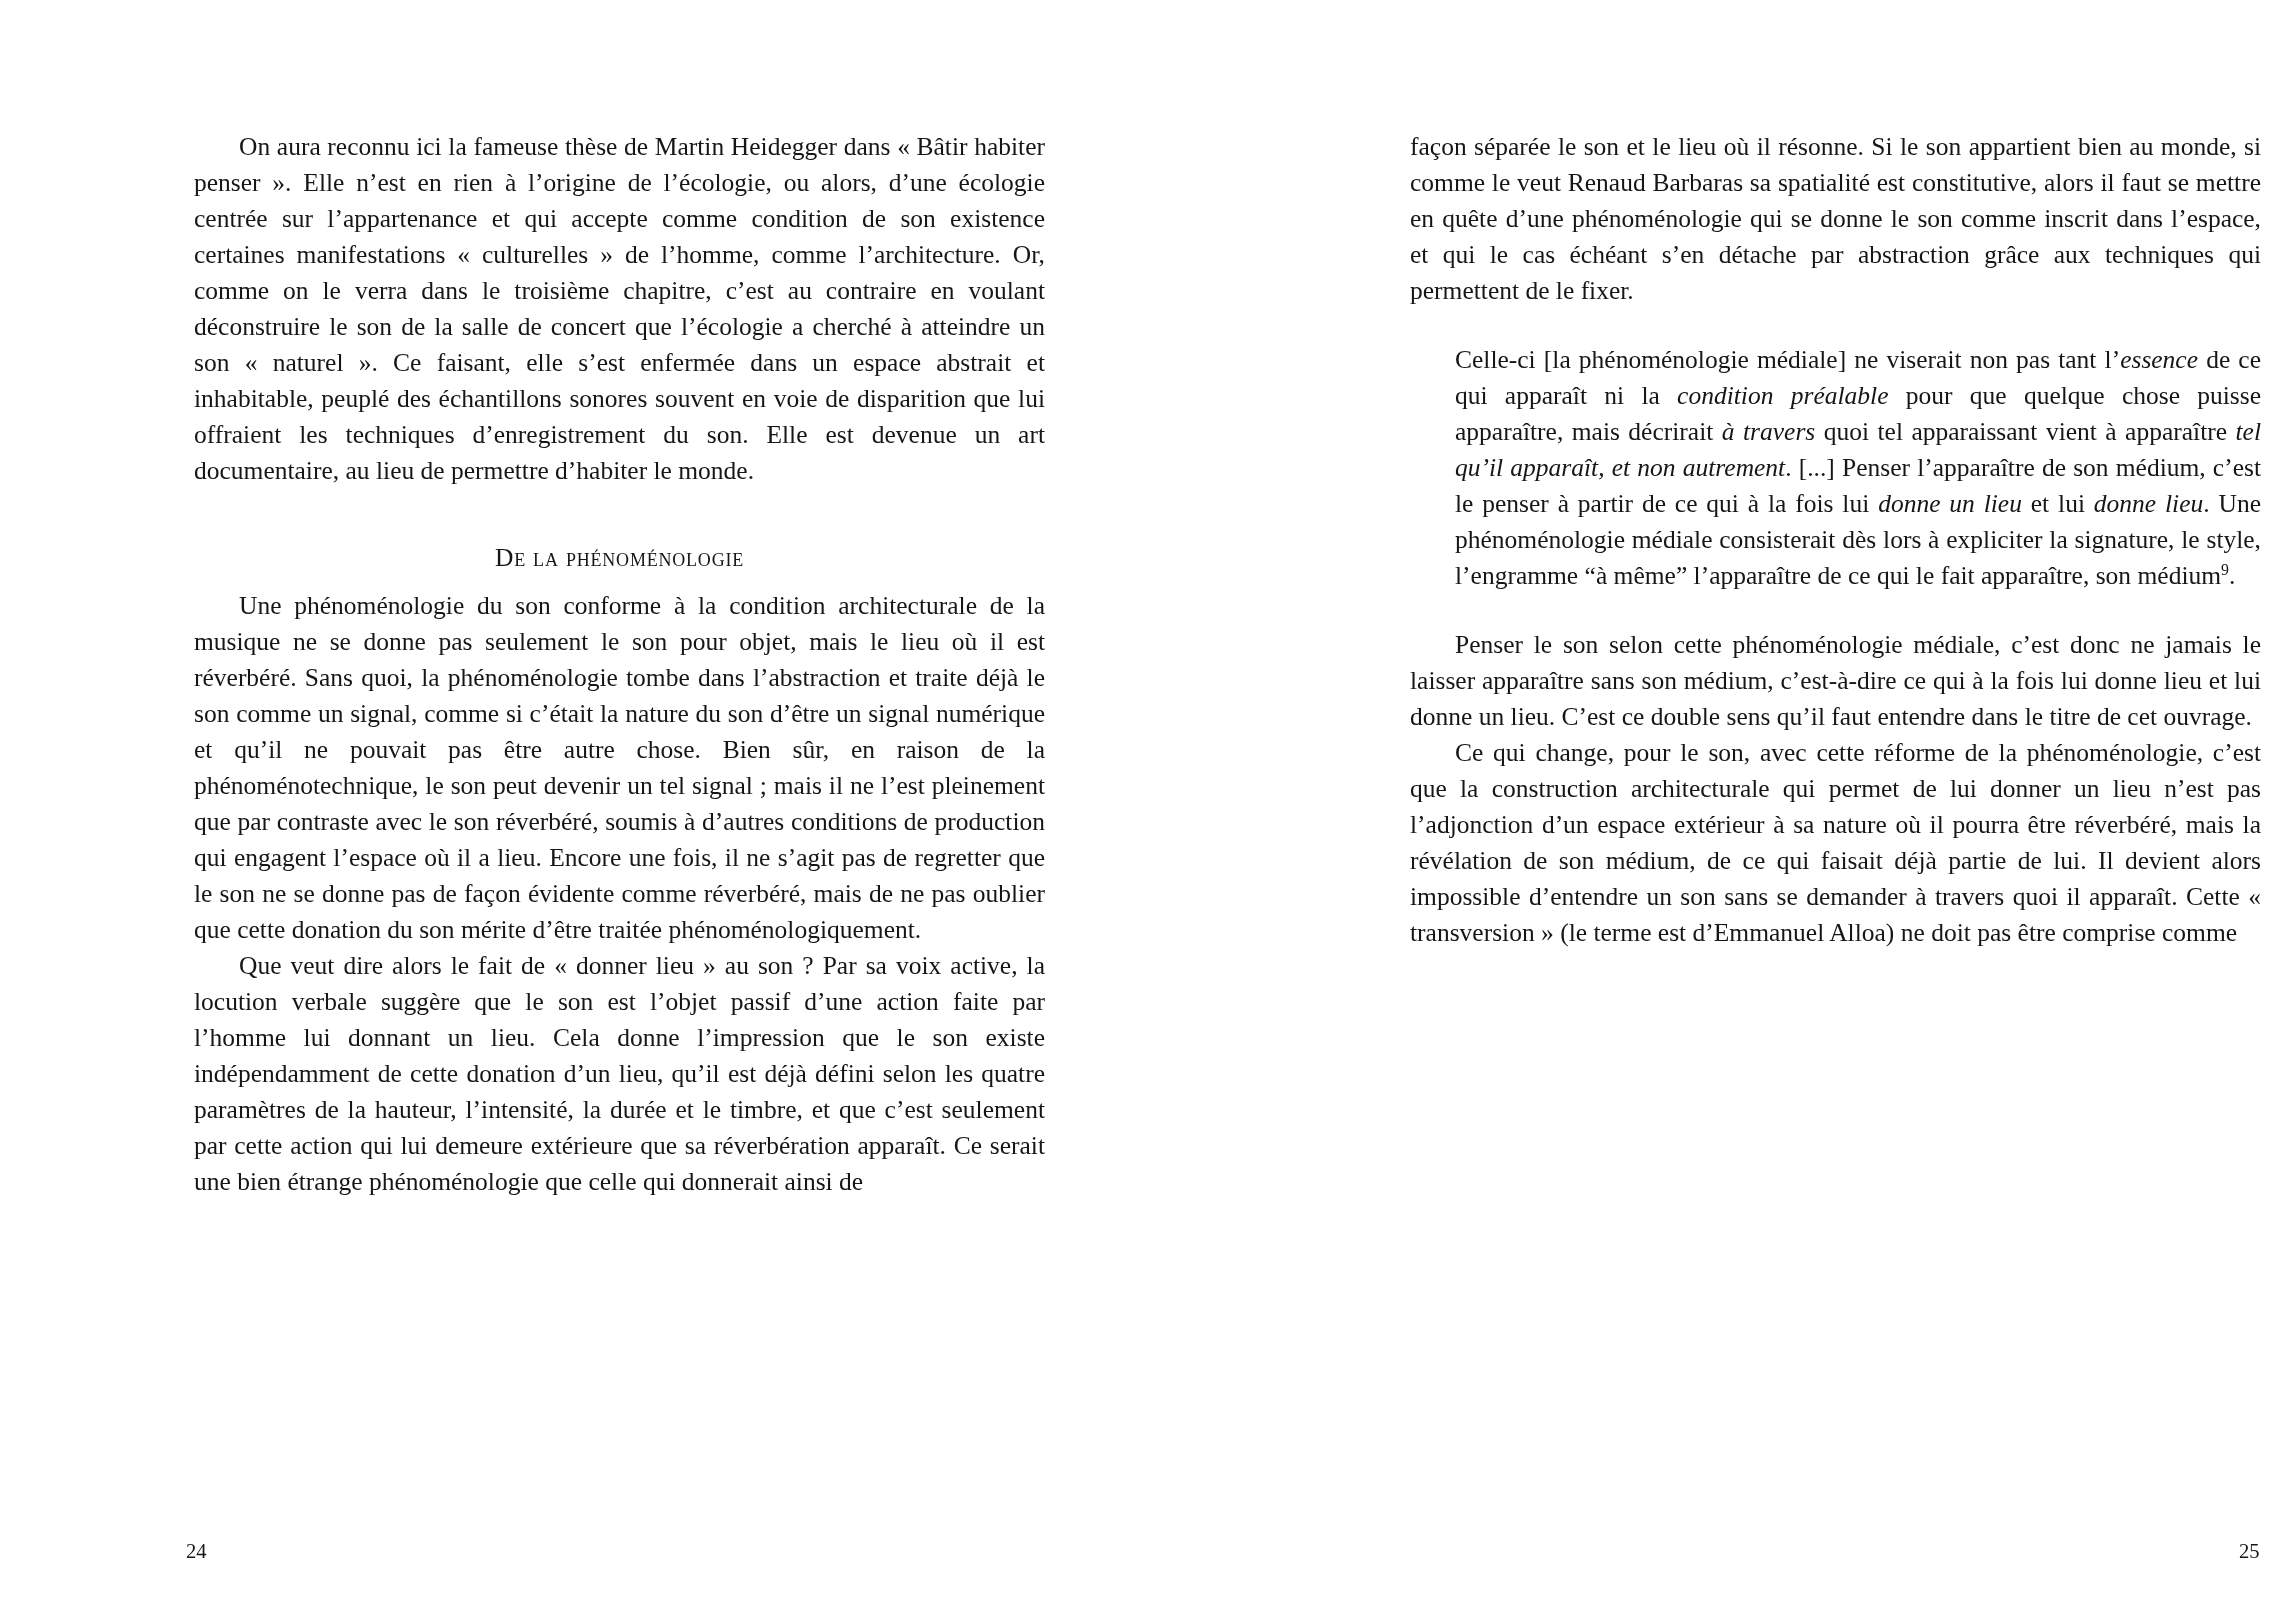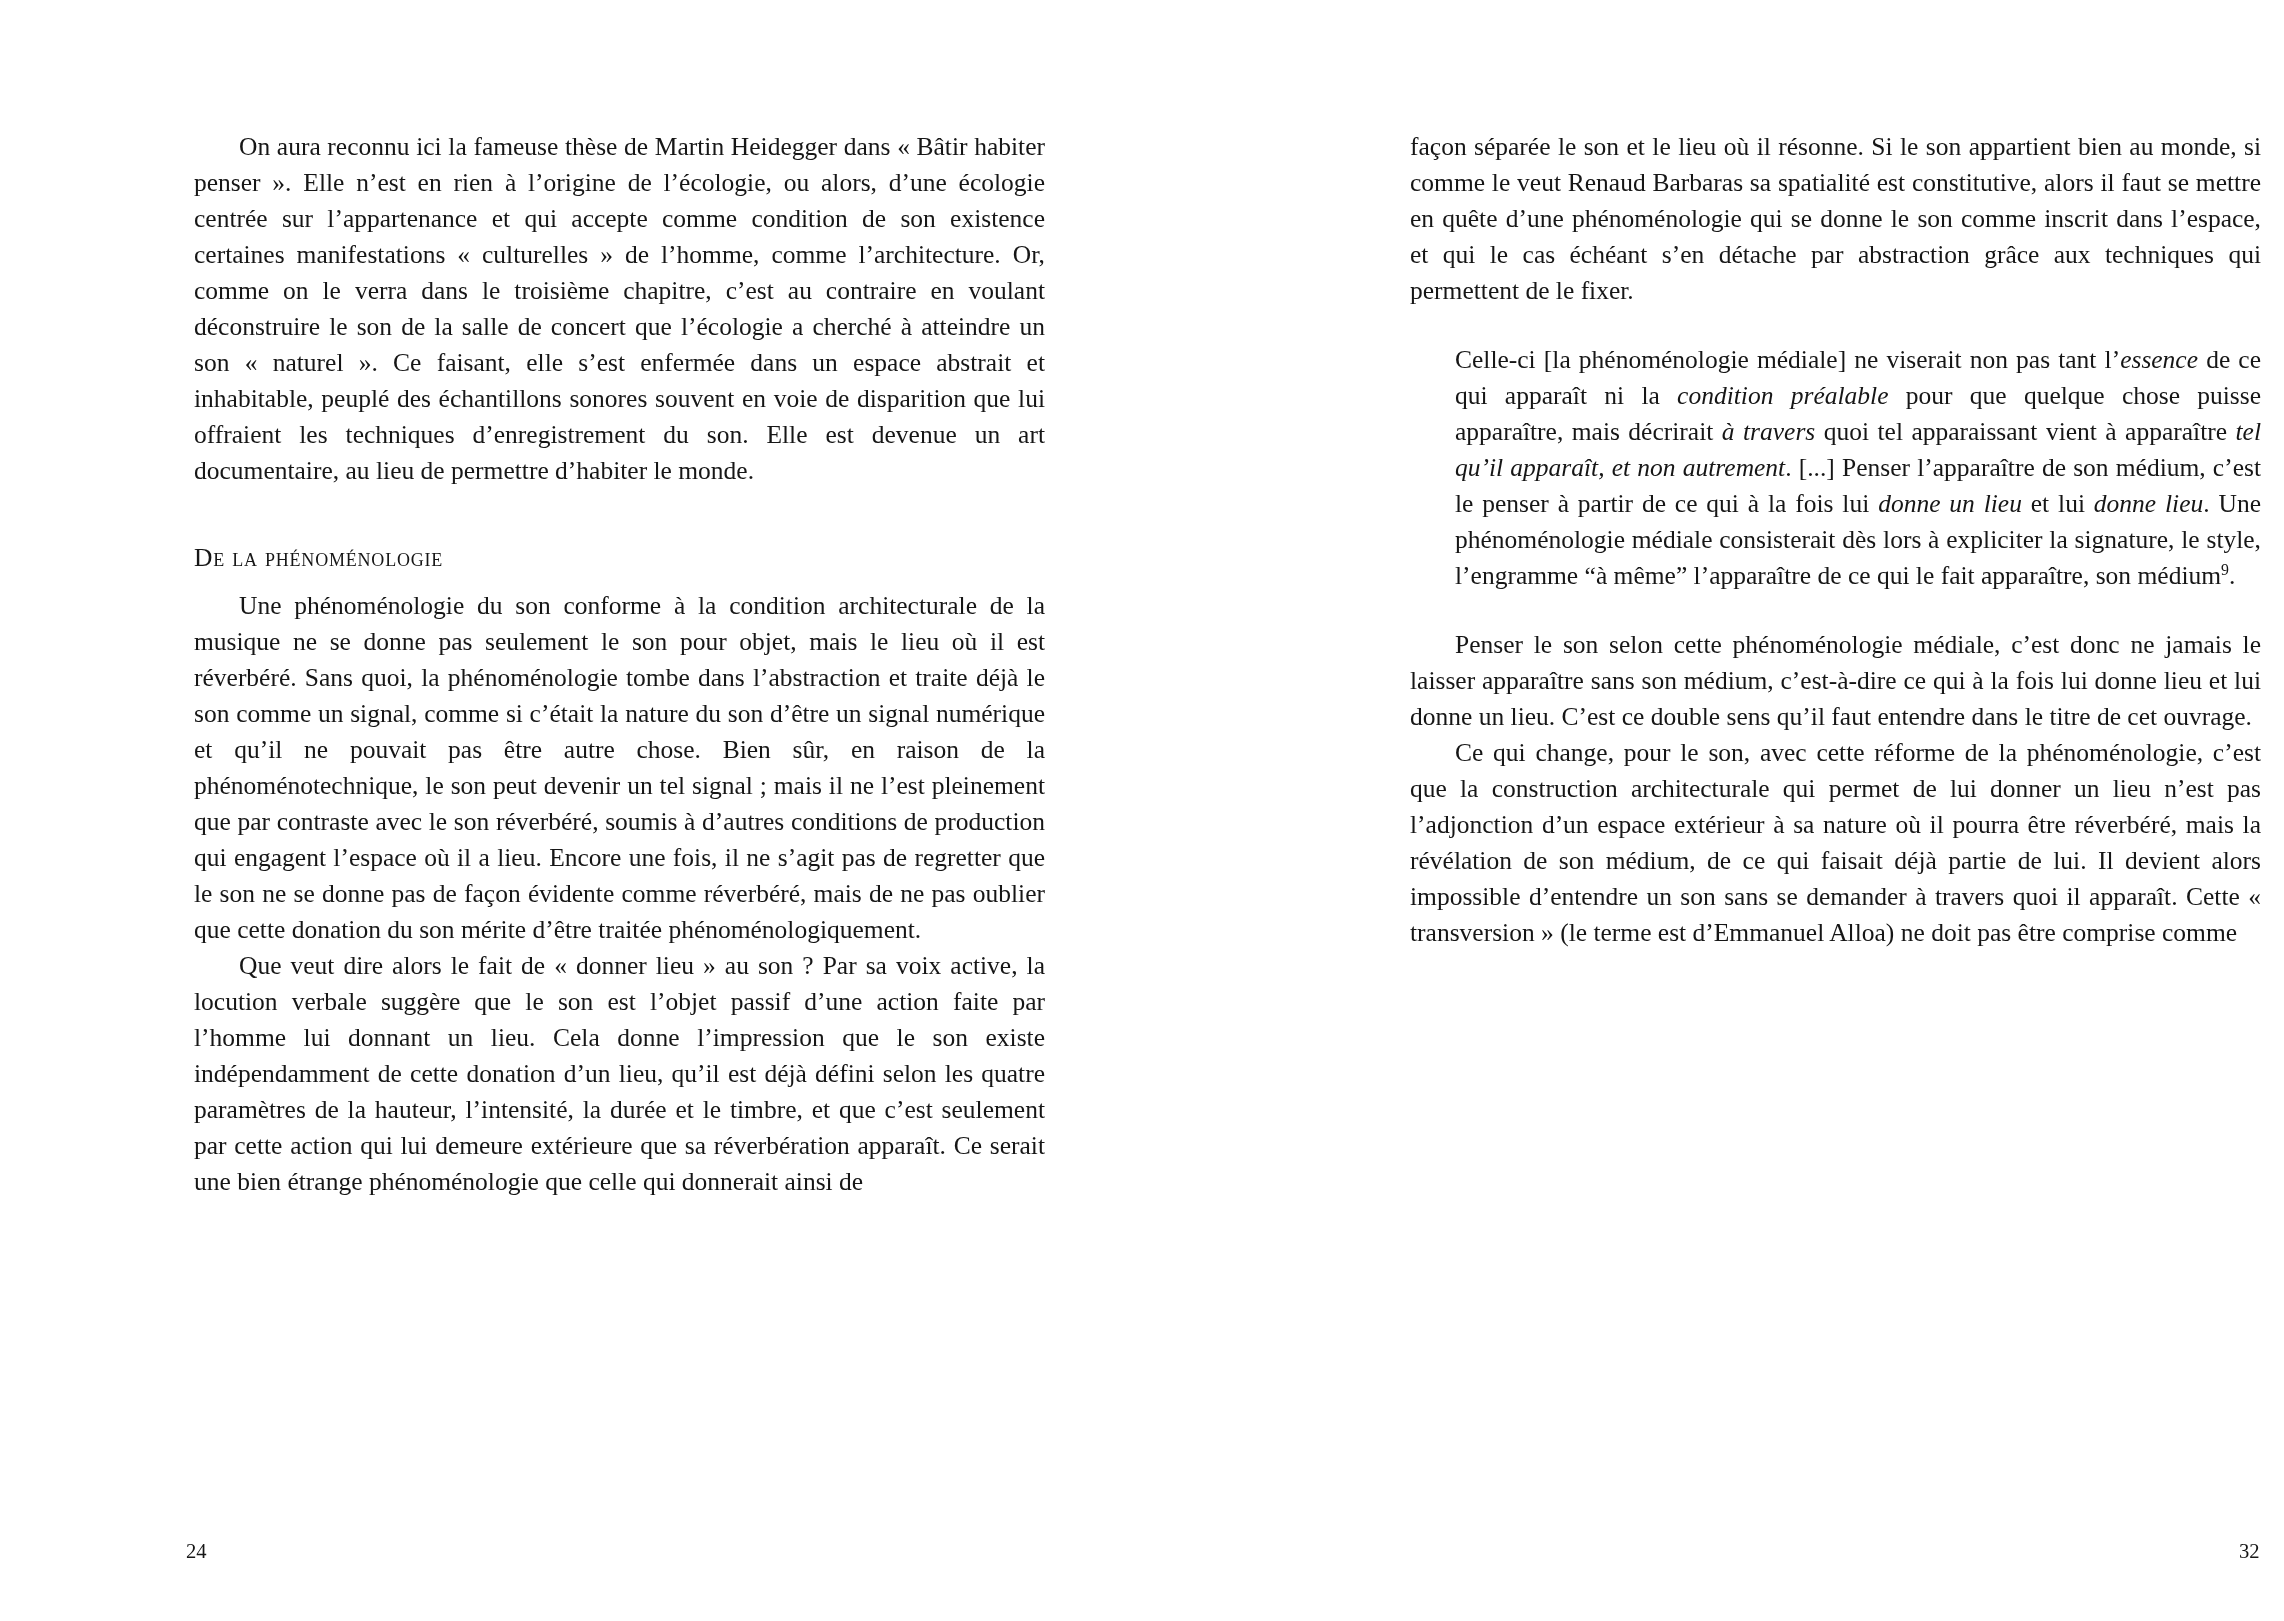--- a/index.html
+++ b/index.html
@@ -41,21 +41,21 @@
     text-indent: 45px;
   }
   .textblock p.noindent { text-indent: 0; }
 
   .heading {
     margin: 51px 0 11.8px 0;
     font-size: 25.5px;
     font-weight: normal;
     font-variant: small-caps;
     letter-spacing: 0.8px;
-    text-align: left;
+    text-align: center;
     text-indent: 0;
   }
 
   .quote {
     margin: 33px 0 33px 0;
     padding-left: 45px;
     text-align: justify;
   }
   .quote sup {
     font-size: 0.62em;
@@ -96,17 +96,17 @@
     <div class="pagenum pagenum-left">24</div>
   </div>
 
   <div class="page page-right">
     <div class="textblock">
       <p class="noindent">façon séparée le son et le lieu où il résonne. Si le son appartient bien au monde, si comme le veut Renaud Barbaras sa spatialité est constitutive, alors il faut se mettre en quête d’une phénoménologie qui se donne le son comme inscrit dans l’espace, et qui le cas échéant s’en détache par abstraction grâce aux techniques qui permettent de le fixer.</p>
       <blockquote class="quote"><span>Celle-ci [la phénoménologie médiale] ne viserait non pas tant l’</span><span style="font-style: italic;">essence</span><span> de ce qui apparaît ni la </span><span style="font-style: italic;">condition préalable</span><span> pour que quelque chose puisse apparaître, mais décrirait </span><span style="font-style: italic;">à travers</span><span> quoi tel apparaissant vient à apparaître </span><span style="font-style: italic;">tel qu’il apparaît, et non autrement</span><span>. [...] Penser l’apparaître de son médium, c’est le penser à partir de ce qui à la fois lui </span><span style="font-style: italic;">donne un lieu</span><span> et lui </span><span style="font-style: italic;">donne lieu</span><span>. Une phénoménologie médiale consisterait dès lors à expliciter la signature, le style, l’engramme “à même” l’apparaître de ce qui le fait apparaître, son médium</span><sup>9</sup><span>.</span></blockquote>
       <p>Penser le son selon cette phénoménologie médiale, c’est donc ne jamais le laisser apparaître sans son médium, c’est-à-dire ce qui à la fois lui donne lieu et lui donne un lieu. C’est ce double sens qu’il faut entendre dans le titre de cet ouvrage.</p>
       <p>Ce qui change, pour le son, avec cette réforme de la phénoménologie, c’est que la construction architecturale qui permet de lui donner un lieu n’est pas l’adjonction d’un espace extérieur à sa nature où il pourra être réverbéré, mais la révélation de son médium, de ce qui faisait déjà partie de lui. Il devient alors impossible d’entendre un son sans se demander à travers quoi il apparaît. Cette « transversion » (le terme est d’Emmanuel Alloa) ne doit pas être comprise comme</p>
     </div>
-    <div class="pagenum pagenum-right">32</div>
+    <div class="pagenum pagenum-right">25</div>
   </div>
 
 </div>
 
 
 </body></html>

